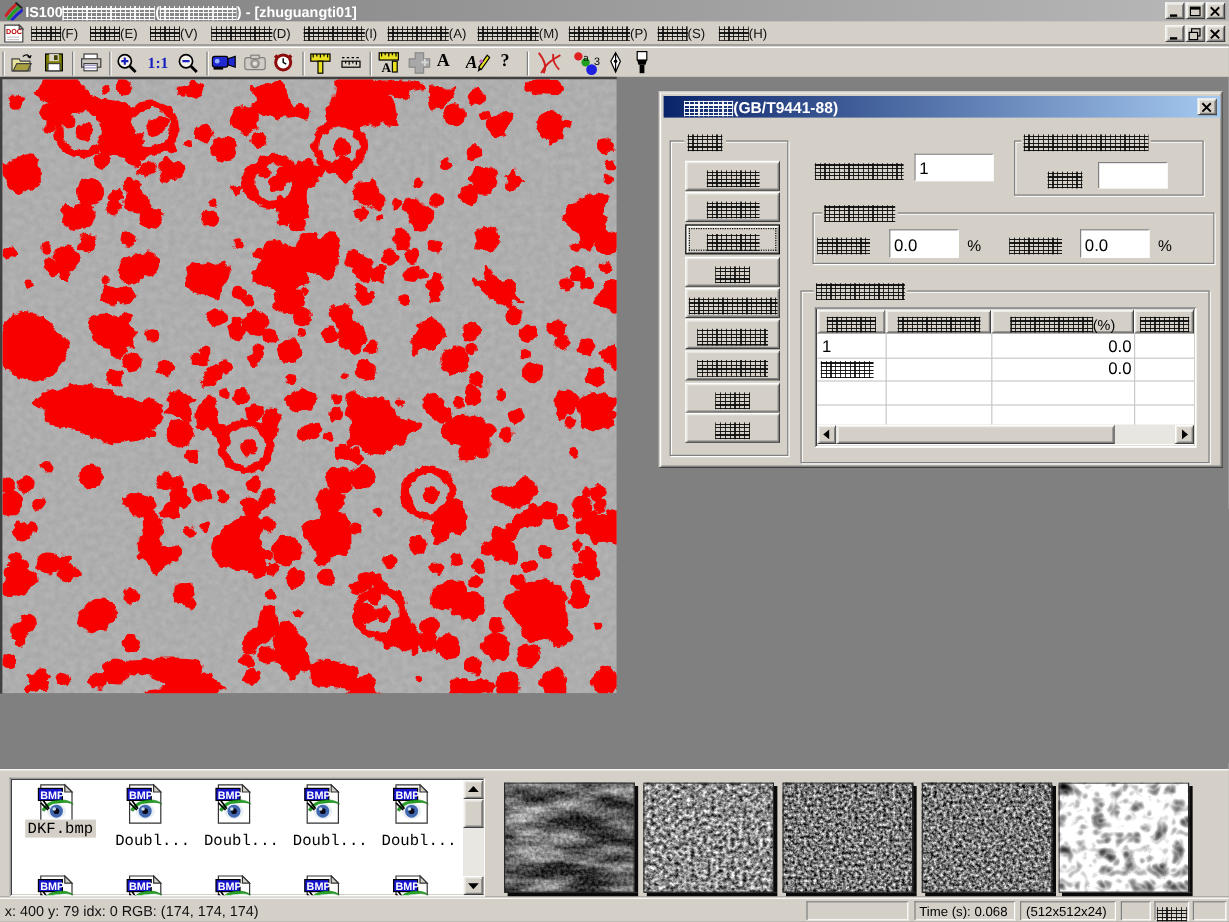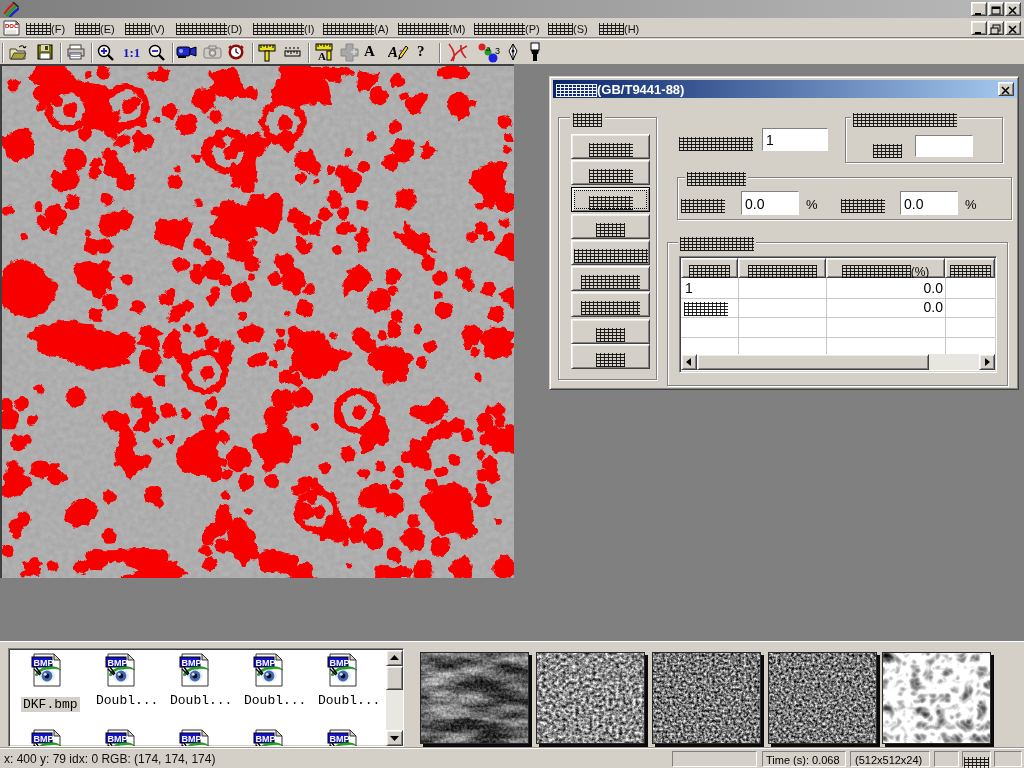--- a/index.html
+++ b/index.html
@@ -24,20 +24,21 @@
 
 <div class="abs" style="left:0;top:0;width:1024px;height:18px;background:linear-gradient(90deg,#7f7f7f,#b8b8b8)">
  <svg class="abs" style="left:3px;top:1px" width="16" height="16">
   <g stroke-linecap="round" fill="none">
   <path d="M2,12 Q5,7 10,3" stroke="#cc2222" stroke-width="2.4"></path>
   <path d="M4,14.5 Q8,9 13,5" stroke="#1f9f1f" stroke-width="2.4"></path>
   <path d="M7,15.5 Q11,11 15.5,7.5" stroke="#2222cc" stroke-width="2.4"></path>
   <path d="M10.5,1.5 L15,5.5" stroke="#222" stroke-width="1.6"></path>
   </g>
  </svg>
+ <div class="abs" style="left:21px;top:3px;color:#fff;font-weight:bold;font-size:12px;white-space:nowrap">IS100<span class="zhw" style="width:77px;height:12px"></span>(<span class="zhw" style="width:64px;height:12px"></span>) - [zhuguangti01]</div>
  <div class="abs btn3" style="left:971px;top:2px;width:16px;height:14px"><svg width="14" height="12">
         <rect x="3" y="8" width="6" height="2" fill="#000"></rect>
       </svg></div>
  <div class="abs btn3" style="left:988px;top:2px;width:16px;height:14px"><svg width="14" height="12">
         <rect x="3" y="2" width="8" height="7" fill="none" stroke="#000"></rect>
         <rect x="3" y="2" width="8" height="2" fill="#000"></rect>
       </svg></div>
  <div class="abs btn3" style="left:1005px;top:2px;width:16px;height:14px"><svg width="14" height="12">
         <path d="M3,2 L10,9 M10,2 L3,9" stroke="#000" stroke-width="1.6"></path>
       </svg></div>
@@ -671,21 +672,21 @@
           <circle cx="503" cy="502" r="11.8" fill="#f80400"></circle>
         </g>
       </g>
  </svg>
 </div>
 
 <div class="abs" style="left:549px;top:76px;width:470px;height:314px;background:#d4d0c8;
  border-top:1px solid #d4d0c8;border-left:1px solid #d4d0c8;border-right:1px solid #404040;border-bottom:1px solid #404040;
  box-shadow:inset 1px 1px 0 #fff, inset -1px -1px 0 #808080">
  <div class="abs" style="left:3px;top:3px;width:464px;height:18px;background:linear-gradient(90deg,#0a246a,#a6caf0)">
-  <div class="abs" style="left:3px;top:2px;color:#fff;font-weight:bold;font-size:13px;white-space:nowrap"><span class="zhw" style="width:41px;height:13px"></span>(GB/T9441-88)</div>
+  <div class="abs" style="left:17px;top:2px;color:#fff;font-weight:bold;font-size:13px;white-space:nowrap"><span class="zhw" style="width:41px;height:13px"></span>(GB/T9441-88)</div>
   <div class="abs btn3" style="left:445px;top:2px;width:16px;height:14px"><svg width="14" height="12">
           <path d="M3,2 L10,9 M10,2 L3,9" stroke="#000" stroke-width="1.6"></path>
         </svg></div>
  </div>
 
  <div class="abs gbox" style="left:8px;top:40px;width:99px;height:263px"></div>
  <div class="abs" style="left:20px;top:33px;background:#d4d0c8;padding:0 3px"><span class="zh" style="width:29px;height:14px"></span></div>
  <div class="abs btn3" style="left:21px;top:57px;width:79px;height:25px;text-align:center;"><span style="display:inline-block;margin-top:5px"><span class="zh" style="width:44px;height:14px"></span></span></div>
     <div class="abs btn3" style="left:21px;top:83px;width:79px;height:25px;text-align:center;"><span style="display:inline-block;margin-top:5px"><span class="zh" style="width:44px;height:14px"></span></span></div>
     <div class="abs btn3" style="left:21px;top:110px;width:79px;height:25px;text-align:center;outline:1px dotted #000;outline-offset:-4px;border:1px solid #000;box-shadow:inset 1px 1px 0 #fff, inset -1px -1px 0 #808080, inset 2px 2px 0 #ecebe5;"><span style="display:inline-block;margin-top:5px"><span class="zh" style="width:44px;height:14px"></span></span></div>
@@ -802,21 +803,21 @@
  <path d="M23,1 l6,6 h-6 z" fill="#d4d0c8" stroke="#333"></path>
  <rect x="1" y="4" width="20" height="10" fill="#1414cc" stroke="#000"></rect>
  <text x="2.5" y="12.5" font-size="9" font-weight="bold" fill="#fff" font-family="Liberation Sans">BMP</text>
  <path d="M4,22 C8,13 24,11 30,17 C24,14 10,16 6,23 z" fill="#28a428" stroke="#117711" stroke-width="0.5"></path>
  <ellipse cx="16" cy="23" rx="8" ry="6.5" fill="#e6eef4"></ellipse>
  <circle cx="16" cy="23" r="5.4" fill="#4067b0"></circle>
  <circle cx="16" cy="23" r="2.4" fill="#0a0a18"></circle>
  <circle cx="14.2" cy="21.2" r="1.5" fill="#cfe0ee"></circle>
  <path d="M3,16 l6,6 M5,14 l5,7" stroke="#000" stroke-width="1.4"></path>
 </svg>
-  <div class="abs" style="left:12px;top:48px;background:#d4d0c8;font-family:'Liberation Mono',monospace;font-size:13px;padding:0 2px">DKF.bmp</div>
+  <div class="abs" style="left:12px;top:34px;background:#d4d0c8;font-family:'Liberation Mono',monospace;font-size:13px;padding:0 2px">DKF.bmp</div>
       <div class="abs" style="left:85px;top:44px;font-family:'Liberation Mono',monospace;font-size:13px;padding:0 2px">Doubl...</div>
       <div class="abs" style="left:159px;top:44px;font-family:'Liberation Mono',monospace;font-size:13px;padding:0 2px">Doubl...</div>
       <div class="abs" style="left:233px;top:44px;font-family:'Liberation Mono',monospace;font-size:13px;padding:0 2px">Doubl...</div>
       <div class="abs" style="left:307px;top:44px;font-family:'Liberation Mono',monospace;font-size:13px;padding:0 2px">Doubl...</div>
   <svg class="abs" style="left:22px;top:80px" width="32" height="34" viewBox="0 0 32 34">
  <path d="M3,1 h20 l6,6 v26 h-26 z" fill="#fff" stroke="#333"></path>
  <path d="M23,1 l6,6 h-6 z" fill="#d4d0c8" stroke="#333"></path>
  <rect x="1" y="4" width="20" height="10" fill="#1414cc" stroke="#000"></rect>
  <text x="2.5" y="12.5" font-size="9" font-weight="bold" fill="#fff" font-family="Liberation Sans">BMP</text>
  <path d="M4,22 C8,13 24,11 30,17 C24,14 10,16 6,23 z" fill="#28a428" stroke="#117711" stroke-width="0.5"></path>

